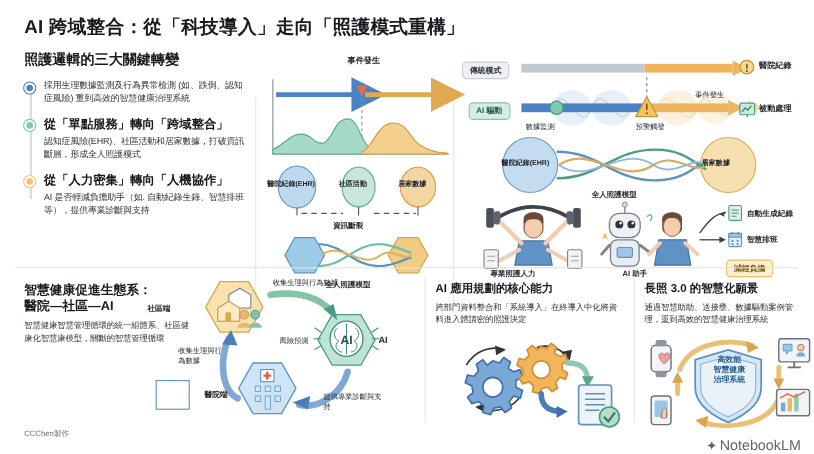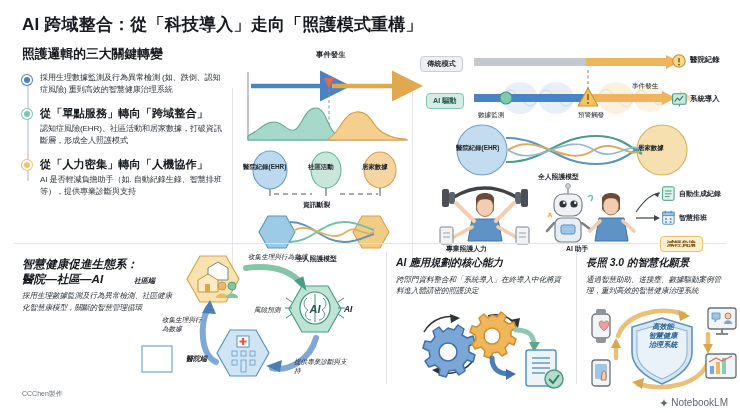--- a/index.html
+++ b/index.html
@@ -56,31 +56,31 @@
   .pill{
     position:absolute;display:inline-block;
     font-size:7.2px;font-weight:bold;padding:2px 6px;border-radius:4px;
     white-space:nowrap;border:1px solid #c9ced4;background:#eef0f2;color:#2b3036;
   }
   .pill.ai{background:#d5ece4;border-color:#86c4b0;color:#1d5a4a;}
   .pill.warn{background:#fdf0cf;border-color:#e8c06a;color:#7a5a13;}
 
   
   .hdiv{position:absolute;left:14px;top:243px;width:712px;height:1px;background:#dfe3e7;}
-  .bottom{position:absolute;left:0;top:248px;width:740px;height:140px;font-style:italic;}
+  .bottom{position:absolute;left:0;top:248px;width:740px;height:140px;}
   .vdiv-b1{position:absolute;left:386px;top:252px;width:1px;height:132px;background:#e3e6ea;}
   .vdiv-b2{position:absolute;left:576px;top:252px;width:1px;height:132px;background:#e3e6ea;}
 
   .sec-title{font-size:11.6px;font-weight:bold;color:#16191d;line-height:1.3;}
   .sec-desc{font-size:7.6px;color:#2d3238;line-height:1.5;margin-top:4px;letter-spacing:-0.1px;}
   .sec-title.sm{font-size:10.4px;}
 
   
   .credit{position:absolute;left:22px;top:389px;font-size:7px;color:#6b7177;}
-  .nblm{position:absolute;right:12px;top:397px;font-size:10px;color:#5f666c;display:flex;align-items:center;gap:3px;}
+  .nblm{position:absolute;right:12px;top:397px;font-size:13px;color:#5f666c;display:flex;align-items:center;gap:3px;}
   .nblm .spark{display:inline-block;width:8px;height:8px;}
 
   svg{display:block;overflow:visible;}
 </style>
 </head>
 <body>
 
 <div class="page">
 
   <div class="main-title">AI 跨域整合：從「科技導入」走向「照護模式重構」</div>
@@ -212,21 +212,21 @@
         <line x1="7" y1="4" x2="7" y2="8.5" stroke="#6b4c0d" stroke-width="1.3"></line>
         <circle cx="7" cy="10.6" r="0.9" fill="#6b4c0d"></circle>
       </svg>
       <div class="lbl" style="left:270px;top:5px;">醫院紀錄</div>
 
       <svg width="15" height="14" style="position:absolute;left:252px;top:43px;">
         <rect x="0.6" y="0.8" width="13.5" height="10.5" rx="1.4" fill="#cfe6dd" stroke="#4a9c86" stroke-width="1.1"></rect>
         <path d="M2.6,8.6 L5.4,5 L7.6,7.2 L11,3.2" fill="none" stroke="#2f7d67" stroke-width="1.1"></path>
         <line x1="7.4" y1="11.4" x2="7.4" y2="13.4" stroke="#4a9c86" stroke-width="1.2"></line>
       </svg>
-      <div class="lbl" style="left:270px;top:44px;">系統導入</div>
+      <div class="lbl" style="left:270px;top:44px;">被動處理</div>
 
       <svg width="250" height="58" style="position:absolute;left:26px;top:74px;">
         <circle cx="36" cy="26" r="25" fill="#c3dcf0" stroke="#6d9fc9" stroke-width="1.1"></circle>
         <circle cx="216" cy="26" r="25" fill="#f6e0b0" stroke="#d8b063" stroke-width="1.1"></circle>
         <path d="M60,14 C100,14 110,40 150,40 C175,40 185,28 196,22" fill="none" stroke="#5b93bd" stroke-width="2.2"></path>
         <path d="M60,38 C100,38 110,12 150,12 C175,12 185,24 196,30" fill="none" stroke="#4a9c86" stroke-width="2.2"></path>
         <path d="M62,26 C92,6 118,46 148,26 C168,13 184,36 196,26" fill="none" stroke="#d9ab5d" stroke-width="2"></path>
         <path d="M62,26 C92,46 118,6 148,26 C168,39 184,16 196,26" fill="none" stroke="#8fb7d8" stroke-width="1.6"></path>
       </svg>
       <div class="lbl" style="left:36px;top:94px;font-size:6.4px;">醫院紀錄(EHR)</div>
@@ -318,21 +318,21 @@
 
   <div class="hdiv"></div>
   <div class="vdiv-b1"></div>
   <div class="vdiv-b2"></div>
 
   <div class="bottom">
 
     <div style="position:absolute;left:22px;top:8px;width:150px;">
       <div class="sec-title">智慧健康促進生態系：</div>
       <div class="sec-title">醫院—社區—AI</div>
-      <div class="sec-desc">採用生理數據監測及行為異常檢測、社區健康化智慧康模型，關斷的智慧管理循環</div>
+      <div class="sec-desc">智慧健康智慧管理循環的統一組體系、社區健康化智慧康模型，關斷的智慧管理循環</div>
     </div>
 
     <div class="diagram" style="left:142px;top:2px;width:240px;height:140px;">
       <svg width="240" height="140">
 
         <polygon points="58,6 84,6 97,29 84,52 58,52 45,29" fill="#f8e2b0" stroke="#d8a64c" stroke-width="1.2"></polygon>
 
         <path d="M66,18 L76,12 L86,18 L86,30 L66,30 Z" fill="#fff" stroke="#7b8288" stroke-width="1"></path>
         <path d="M56,30 L66,24 L76,30 L76,42 L56,42 Z" fill="#fde9c3" stroke="#c99342" stroke-width="1"></path>
         <rect x="63" y="34" width="5" height="8" fill="#d8a64c"></rect>

